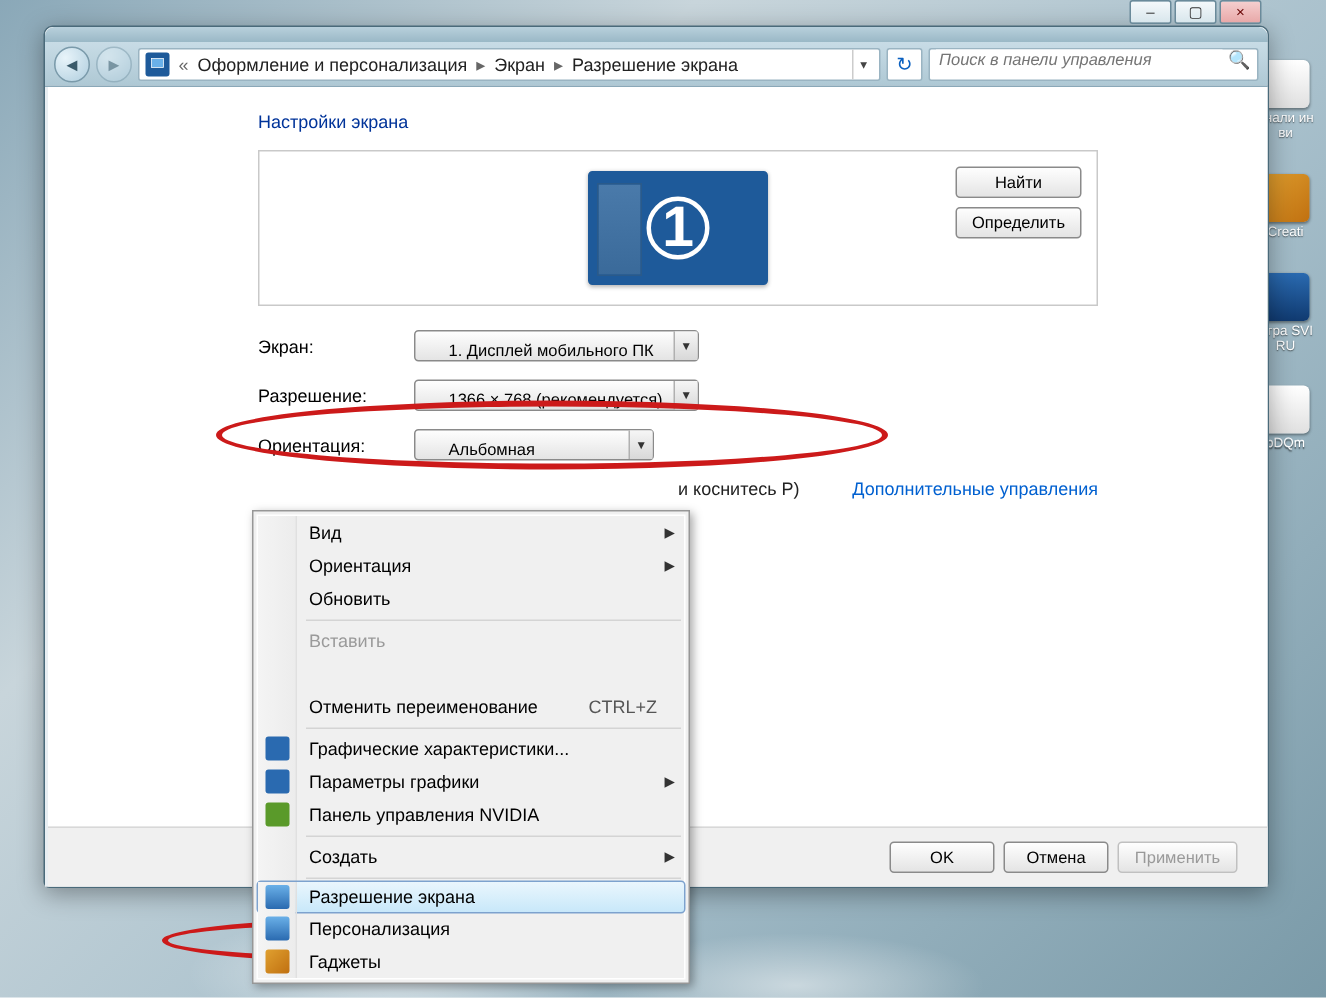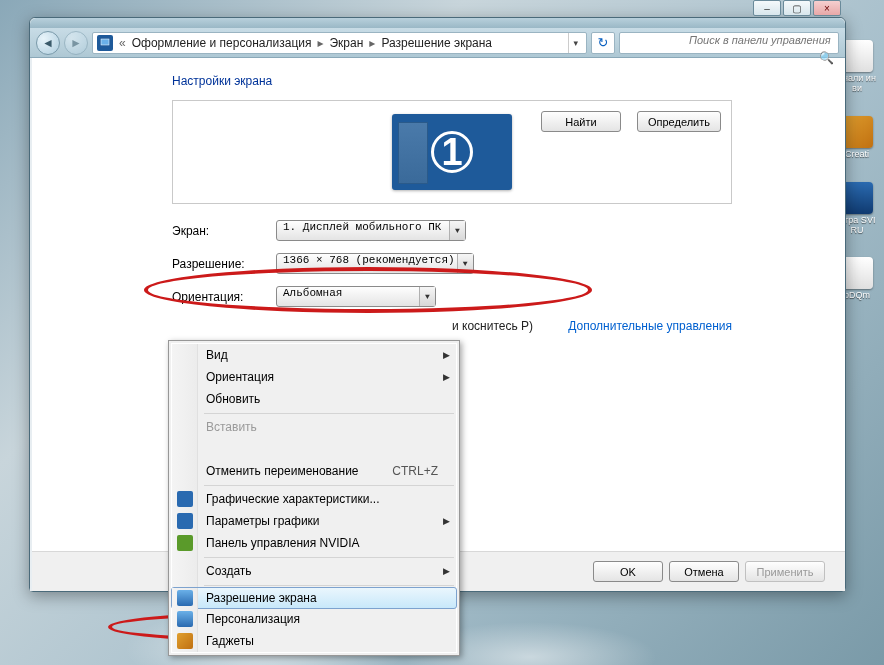--- a/index.html
+++ b/index.html
@@ -81,21 +81,21 @@
   }
   .bc-icon { width:16px; height:16px; background:#1e5a9a; border-radius:2px; display:flex;align-items:center;justify-content:center;}
   .bc-sep { color:#666; padding:0 2px; }
   .bc-drop { margin-left:auto; color:#444; font-size:9px; padding:0 4px; border-left:1px solid #ccc; height:100%; display:flex;align-items:center;}
   .refresh-btn {
     width:24px; height:22px; background:#fff; border:1px solid #9ab4c2; border-radius:2px;
     display:flex;align-items:center;justify-content:center; color:#0a60c0; font-size:13px;
   }
   .search-box {
     width: 220px; height:22px; background:#fff; border:1px solid #9ab4c2; border-radius:2px;
-    display:flex; align-items:flex-end; padding:0 4px; gap:4px;flex-direction:column;
+    display:flex; align-items:flex-start; padding:0 4px; gap:4px;
   }
   .search-box input { border:none; outline:none; flex:1; font-size:11px; font-style:italic; color:#888; font-family:inherit;}
   .search-box .mag { color:#0a60c0; font-size:12px;}
 
   .window-body {
     background:#fff;
     height: calc(100% - 40px);
     display:flex;
   }
   .sidebar-slim { width:2px; background:#e8eef2; }
@@ -132,38 +132,38 @@
   .monitor::before{
     content:""; position:absolute; left:4px; bottom:4px; width:28px; height:60px;
     background:linear-gradient(180deg,#4a7aaa,#3a6a9a); border:1px solid #2a5a8a;
   }
   .monitor .num-circle {
     width:42px; height:42px; border:3px solid #fff; border-radius:50%;
     display:flex;align-items:center;justify-content:center;
     z-index:1;
   }
   .side-btns {
-    position:absolute; right:10px; top:10px; display:flex; flex-direction:row; gap:16px;
+    position:absolute; right:10px; top:10px; display:flex; flex-direction:column; gap:6px;
   }
   .w7-btn {
     min-width:80px; height:21px; background:linear-gradient(180deg,#fefefe,#e4e4e4);
     border:1px solid #8a8a8a; border-radius:3px; font-size:11px;
     display:flex;align-items:center;justify-content:center; cursor:default;
     padding:0 10px;
   }
   .w7-btn.disabled { color:#999; border-color:#c0c0c0;text-align:center; }
 
   .form-row {
     display:flex; align-items:center; gap: 8px; margin-bottom: 12px;
   }
   .form-row .lbl { width:96px; }
   .w7-select {
     height:21px; min-width:190px; background:linear-gradient(180deg,#fefefe,#e4e4e4);
     border:1px solid #8a8a8a; border-radius:3px; font-size:11px;
-    display:flex;align-items:flex-start; padding:0 18px 0 6px; position:relative;font-family:Liberation Mono, monospace;
+    display:flex;align-items:flex-end; padding:0 18px 0 22px; position:relative;
   }
   .w7-select .chev {
     position:absolute; right:0; top:0; bottom:0; width:16px; border-left:1px solid #b0b0b0;
     display:flex;align-items:center;justify-content:center; font-size:8px; color:#333;
     background:linear-gradient(180deg,#f6f6f6,#d8d8d8);
   }
 
   .link-adv {
     color:#0060d0; text-align:right; margin-top:4px; margin-right:40px; font-size:12px; cursor:pointer;
   }

